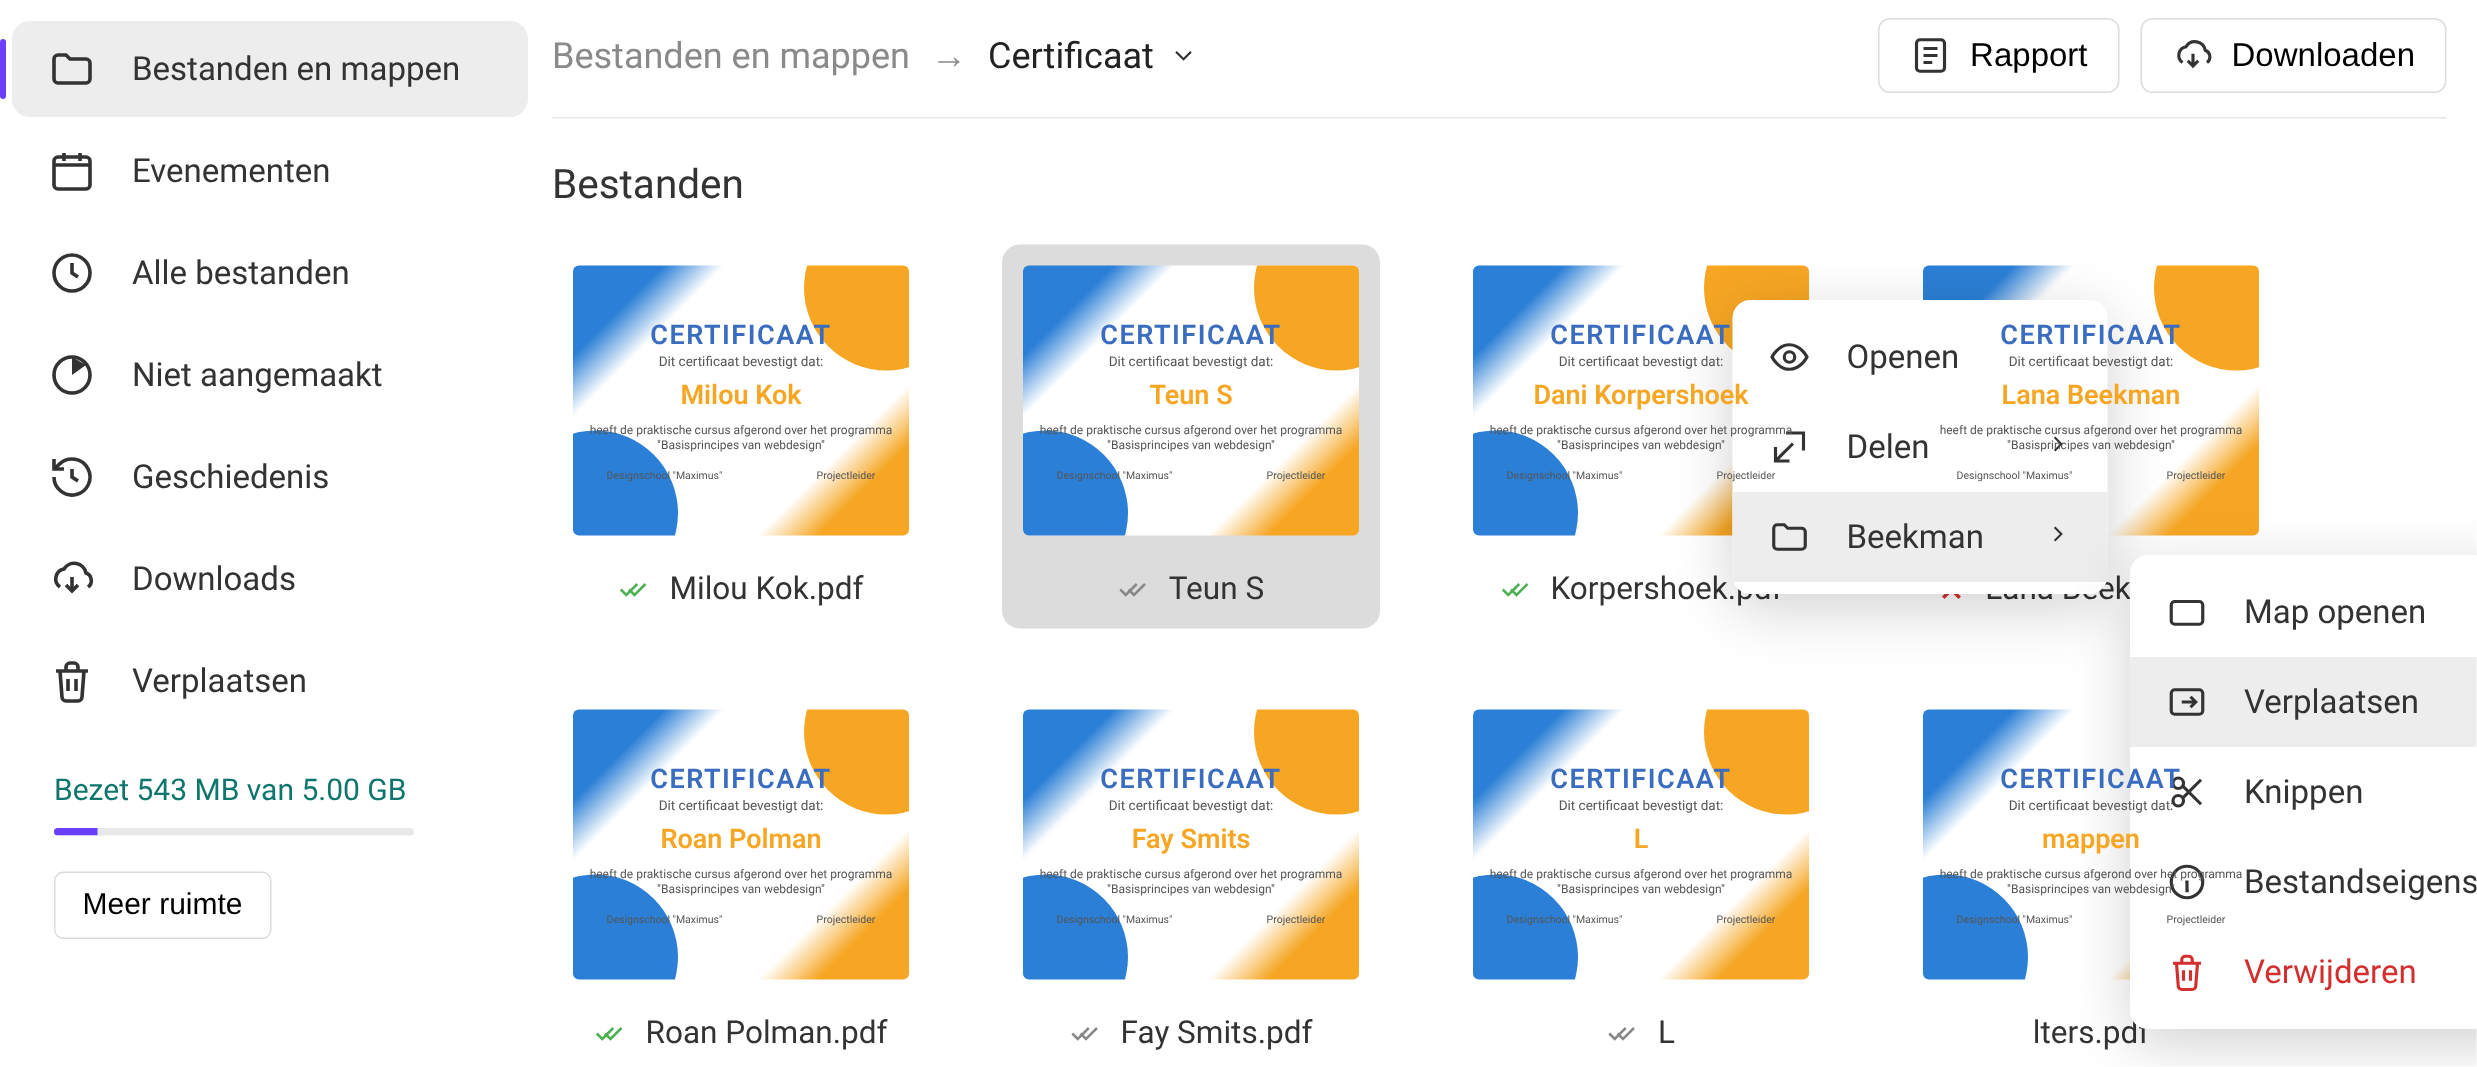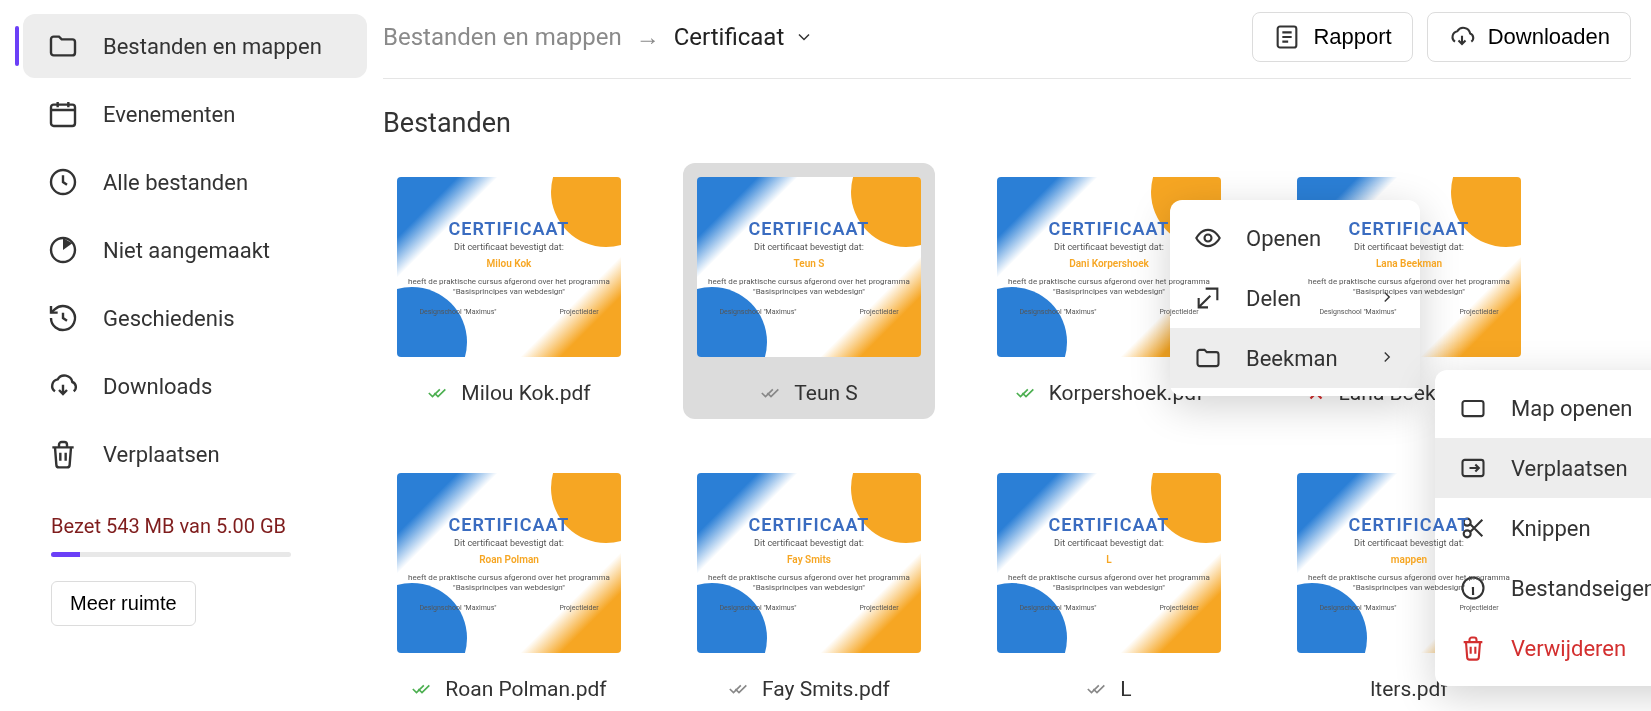--- a/index.html
+++ b/index.html
@@ -1,27 +1,27 @@
 <!DOCTYPE html>
 <html><head>
 <meta charset="utf-8">
 <style>
 * { margin: 0; padding: 0; box-sizing: border-box; }
 body { font-family: -apple-system, BlinkMacSystemFont, "Segoe UI", Roboto, sans-serif; color: #333; background: #fff; }
-.layout { display: flex; width: 1651px; height: 711px; overflow: hidden; padding-left: 15px; }
+.layout { display: flex; width: 1651px; height: 711px; overflow: hidden; }
 
 
 .sidebar { width: 360px; padding: 10px 0; flex-shrink: 0; }
 .nav-item { display: flex; align-items: center; gap: 24px; padding: 16px 24px; margin: 4px 8px; border-radius: 12px; font-size: 22px; cursor: pointer; position: relative; }
 .nav-item.active { background: #ededed; }
 .nav-item.active::before { content: ""; position: absolute; left: -8px; top: 18%; bottom: 18%; width: 4px; background: #6b3ff7; border-radius: 2px; }
 .nav-icon { width: 32px; height: 32px; display: flex; align-items: center; justify-content: center; flex-shrink: 0; }
 .nav-icon svg { width: 32px; height: 32px; }
 .storage { margin: 28px 24px 0 36px; }
-.storage-text { font-size: 20px; color: #7f1d1d; }
+.storage-text { font-size: 20px; color: #0f766e; }
 .storage-bar { width: 240px; height: 5px; background: #e8e8e8; border-radius: 3px; margin-top: 14px; overflow: hidden; }
 .storage-fill { width: 12%; height: 100%; background: #6b3ff7; }
 .more-space { margin: 24px 0 0 36px; padding: 10px 18px; border: 1px solid #dcdcdc; border-radius: 6px; background: #fff; font-size: 20px; cursor: pointer; }
 
 
 .main { flex: 1; padding: 12px 20px 0 8px; position: relative; }
 .topbar { display: flex; align-items: center; justify-content: space-between; border-bottom: 1px solid #e5e5e5; padding-bottom: 16px; }
 .breadcrumb { display: flex; align-items: center; gap: 14px; font-size: 24px; }
 .crumb-root { color: #8a8a8a; }
 .crumb-sep { color: #8a8a8a; }
@@ -33,21 +33,21 @@
 .section-title { font-size: 27px; font-weight: 400; margin: 28px 0 24px 0; }
 
 .grid { display: flex; flex-wrap: wrap; gap: 40px 48px; }
 .file-card { width: 252px; border-radius: 12px; padding: 14px; position: relative; }
 .file-card.selected { background: #dcdcdc; }
 .thumb { width: 100%; height: 180px; border-radius: 4px; background: linear-gradient(135deg, #2b7fd6 0%, #2b7fd6 15%, #fff 25%, #fff 75%, #f6a623 85%, #f6a623 100%); position: relative; overflow: hidden; display: flex; flex-direction: column; align-items: center; justify-content: center; }
 .thumb::before { content: ""; position: absolute; top: -40px; right: -40px; width: 110px; height: 110px; background: #f6a623; border-radius: 50%; }
 .thumb::after { content: ""; position: absolute; bottom: -40px; left: -40px; width: 110px; height: 110px; background: #2b7fd6; border-radius: 50%; }
 .thumb-title { font-size: 18px; font-weight: 600; color: #3a6cc0; letter-spacing: 1px; z-index: 1; }
 .thumb-sub { font-size: 9px; color: #555; z-index: 1; margin-top: 3px; }
-.thumb-name { font-size: 10px; font-weight: 600; color: #f6a623; z-index: 1; margin-top: 6px; }
+.thumb-name { font-size: 18px; font-weight: 600; color: #f6a623; z-index: 1; margin-top: 6px; }
 .thumb-desc { font-size: 8px; color: #555; z-index: 1; margin-top: 8px; text-align: center; line-height: 1.2; }
 .thumb-foot { display: flex; justify-content: space-between; width: 80%; font-size: 7px; color: #555; z-index: 1; margin-top: 12px; }
 .file-label { display: flex; align-items: center; justify-content: center; gap: 12px; margin-top: 24px; font-size: 21px; }
 .status-icon { width: 22px; height: 22px; }
 
 
 .ctx { position: absolute; background: #fff; border-radius: 12px; box-shadow: 0 10px 40px rgba(0,0,0,0.18); padding: 8px 0; min-width: 250px; }
 .ctx-item { display: flex; align-items: center; gap: 24px; padding: 16px 24px; font-size: 22px; cursor: pointer; position: relative; }
 .ctx-item.hover { background: #ededed; }
 .ctx-item.danger { color: #d32f2f; }

